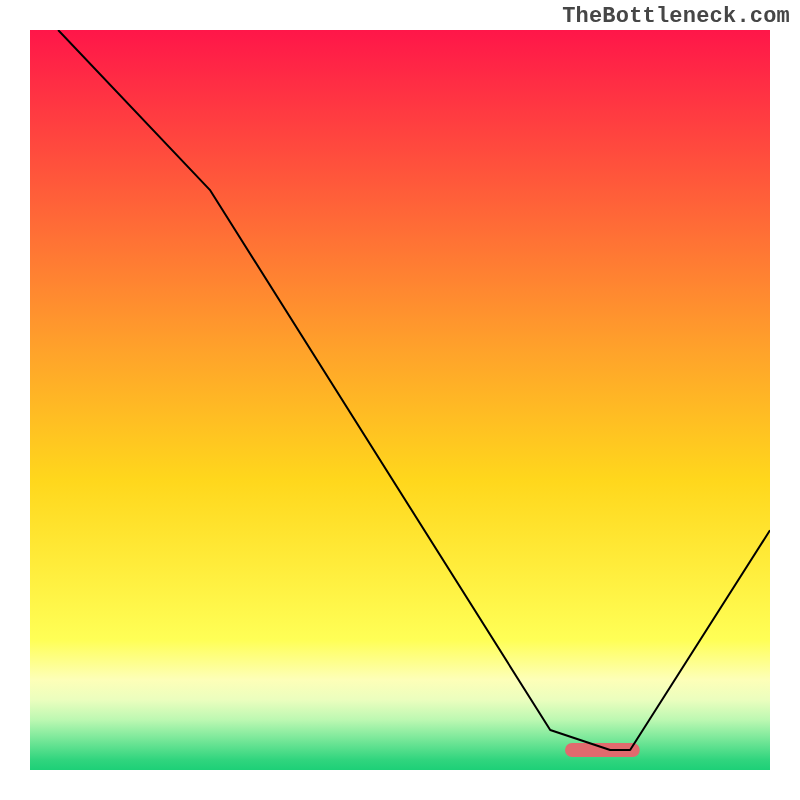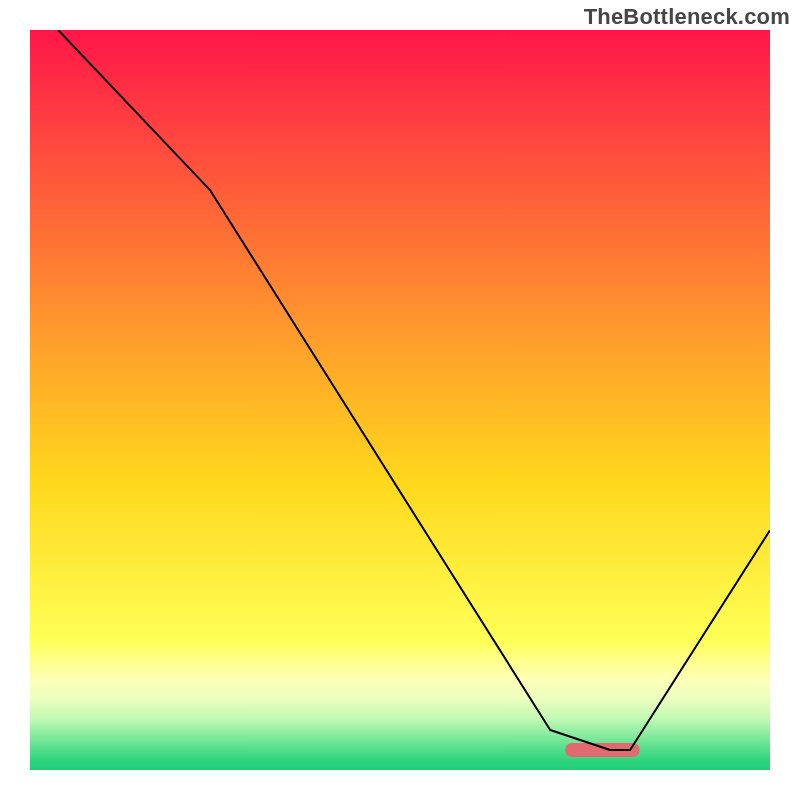--- a/index.html
+++ b/index.html
@@ -14,20 +14,21 @@
     height: 800px;
   }
   .attribution {
     position: absolute;
     top: 4px;
     right: 10px;
     font-size: 22px;
     font-weight: bold;
     color: #464646;
     letter-spacing: 0.2px;
+    font-family: Liberation Mono, monospace;
   }
   .plot {
     position: absolute;
     left: 30px;
     top: 30px;
     width: 740px;
     height: 740px;
     box-sizing: border-box;
   }
   .plot svg {

